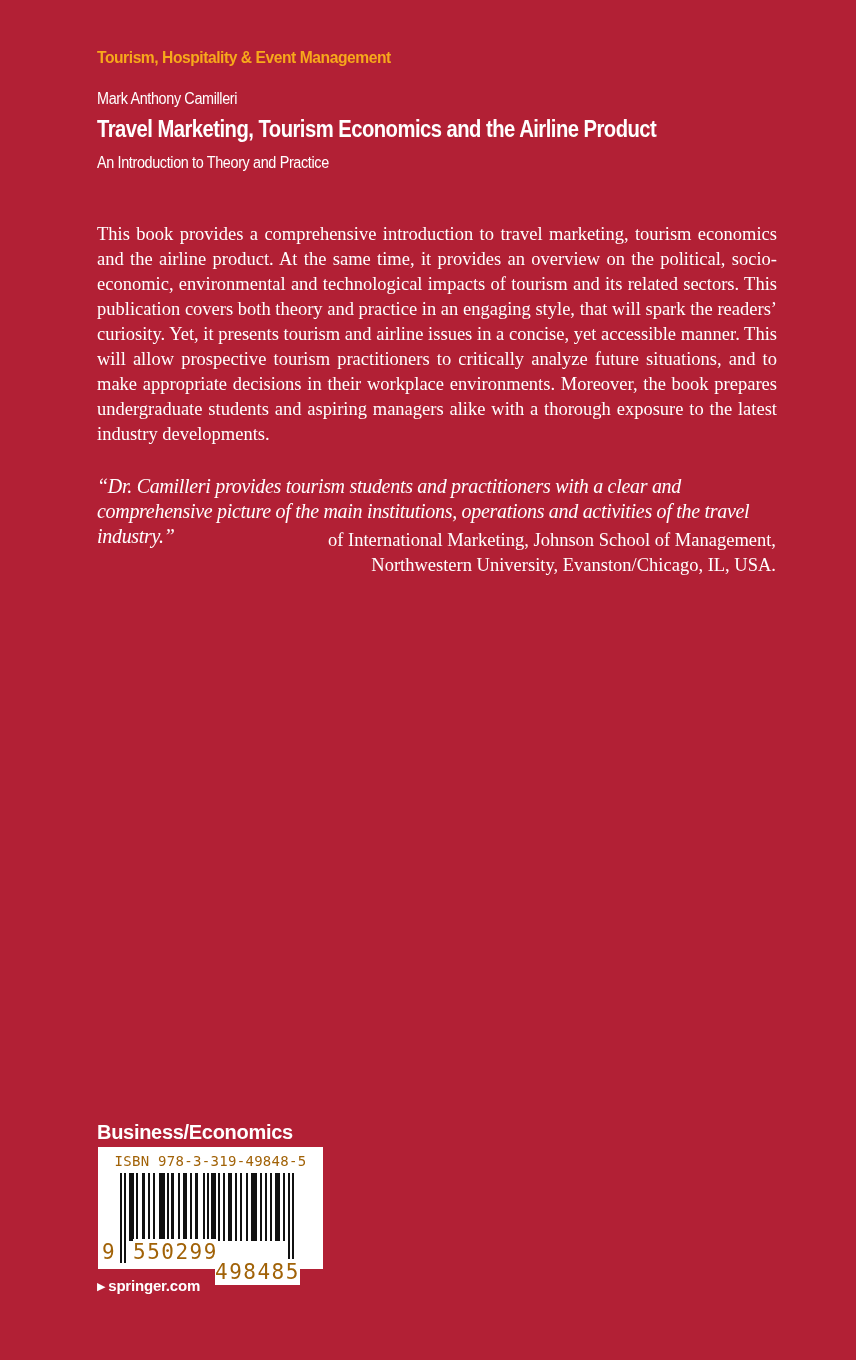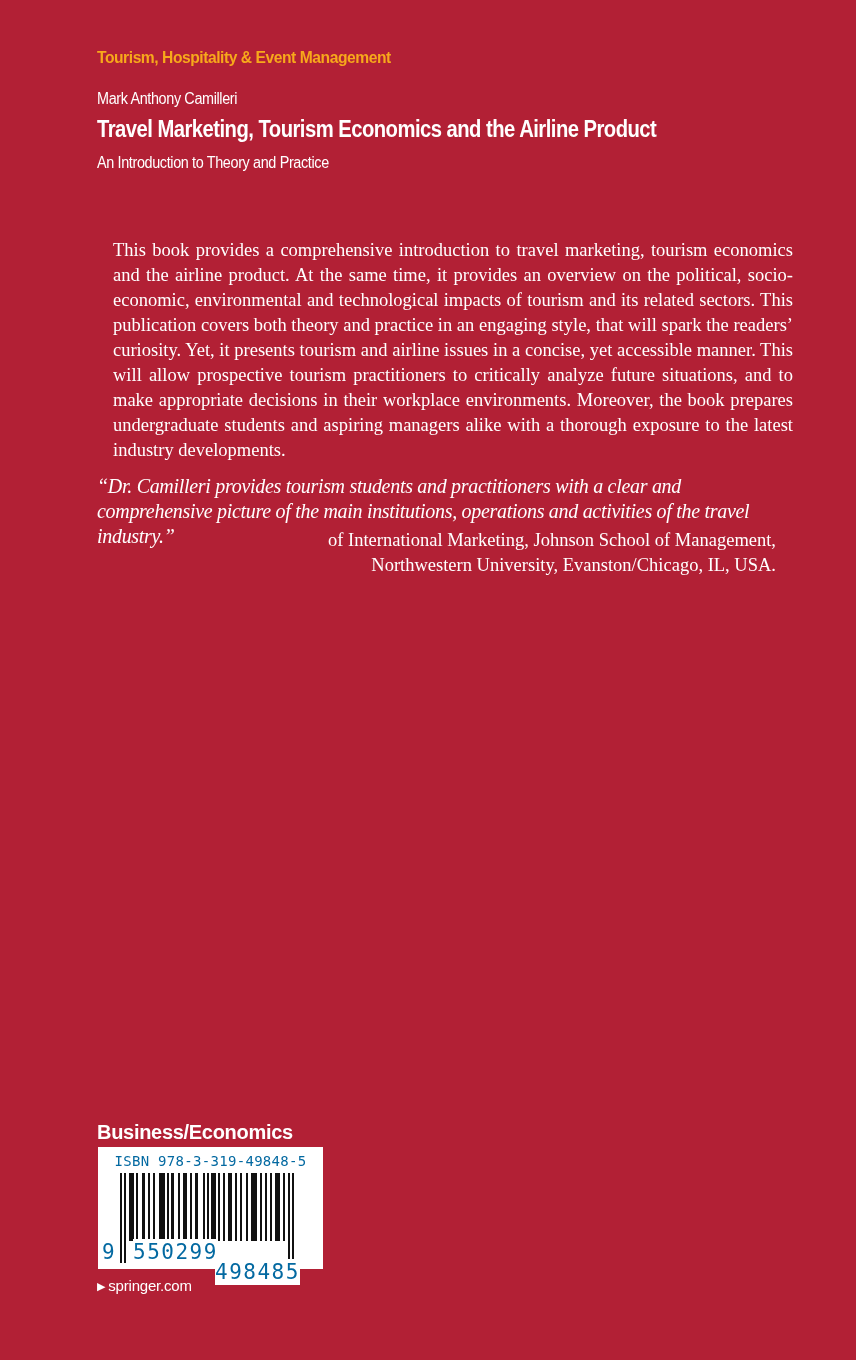--- a/index.html
+++ b/index.html
@@ -61,21 +61,21 @@
       transform-origin: left top;
     }
     .description {
       position: absolute;
       left: 97px;
       top: 222px;
       width: 680px;
       font-size: 18.5px;
       line-height: 25px;
       text-align: justify;
-      margin: 16px;
+      margin: 0;
     }
     .quote {
       position: absolute;
       left: 97px;
       top: 474px;
       width: 680px;
       font-size: 20px;
       line-height: 25px;
       font-style: italic;
       margin: 0;
@@ -103,21 +103,21 @@
       font-weight: bold;
       letter-spacing: -0.3px;
     }
     .barcode-box {
       position: absolute;
       left: 98px;
       top: 1147px;
       width: 225px;
       height: 122px;
       background: #ffffff;
-      color: #0369a1;
+      color: #a16207;
       box-sizing: border-box;
     }
     .isbn-text {
       position: absolute;
       left: 0;
       top: 6px;
       width: 100%;
       text-align: center;
       font-family: "DejaVu Sans Mono", "Liberation Mono", monospace;
       font-size: 14px;
@@ -144,21 +144,21 @@
       position: absolute;
       top: 0;
       background: #ffffff;
       line-height: 26px;
     }
     .springer {
       position: absolute;
       left: 97px;
       top: 1277px;
       font-size: 15px;
-      font-weight: normal;
+      font-weight: bold;
       letter-spacing: -0.2px;
     }
     .springer .arrow {
       font-size: 11px;
       margin-right: 3px;
       vertical-align: 1px;
     }
   </style>
 </head>
 <body>

